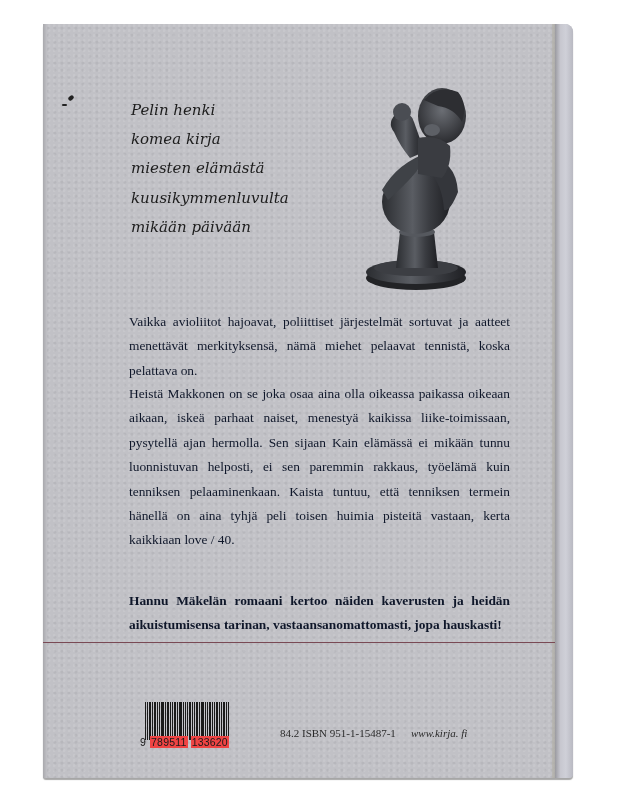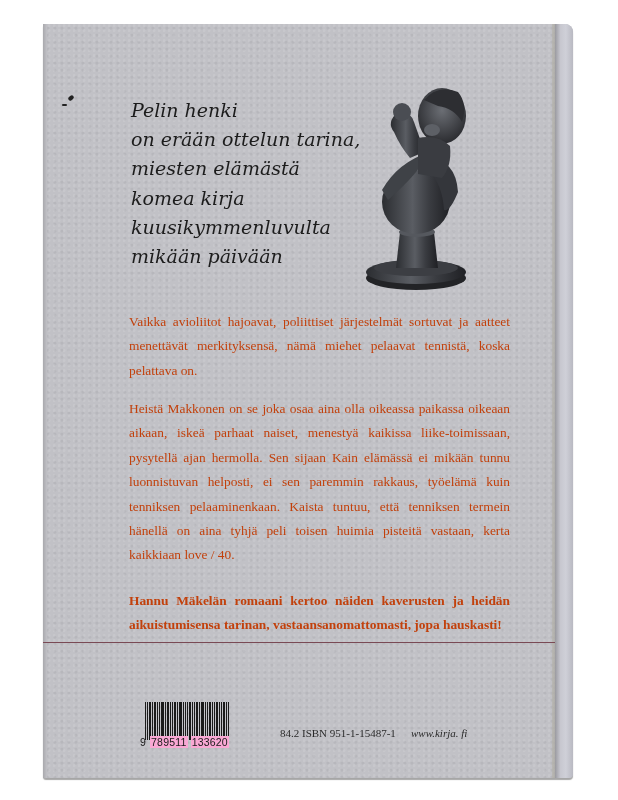--- a/index.html
+++ b/index.html
@@ -27,51 +27,51 @@
       position: absolute; right: 18px; top: 0; width: 3px; height: 100%;
       background: linear-gradient(90deg, #b8b6ae, #a4a29b);
       opacity: 0.7;
     }
     .speck { position: absolute; left: 68px; top: 96px; width: 6px; height: 4px; background: #222; border-radius: 2px; transform: rotate(-40deg); }
     .speck2 { position: absolute; left: 62px; top: 104px; width: 5px; height: 2px; background: #222; border-radius: 1px; }
 
     .poem {
       position: absolute; left: 131px; top: 96px;
       font-family: "DejaVu Serif", serif; font-style: italic;
-      font-size: 19px; line-height: 29.2px; color: #1c1c1c;
+      font-size: 15px; line-height: 29.2px; color: #1c1c1c;
     }
     .poem div { white-space: nowrap; }
 
     .statue { position: absolute; left: 358px; top: 82px; width: 118px; height: 215px; }
 
     .blurb {
       position: absolute; left: 129px; width: 381px;
       font-family: "Liberation Serif", serif; font-size: 13.4px;
-      line-height: 24.4px; color: #c2410c; text-align: justify;
+      line-height: 24.4px; color: #0f172a; text-align: justify;
     }
     .blurb p { margin: 0; }
     .blurb-1 { top: 310px; }
-    .blurb-2 { top: 397px; }
+    .blurb-2 { top: 382px; }
     .blurb-3 { top: 589px; font-weight: bold; }
 
     .divider {
       position: absolute; left: 43px; top: 642px; width: 512px; height: 1px;
       background: #7a4a55;
     }
 
     .barcode-box { position: absolute; left: 140px; top: 702px; width: 100px; height: 46px; }
     .bars { position: absolute; left: 5px; top: 0; height: 38px; width: 88px; display: flex; align-items: stretch; }
     .bars span { display: block; background: #1a1a1a; margin-right: 1px; }
     .barcode-digits {
       position: absolute; left: 0; top: 34px; font-family: "Liberation Sans", sans-serif;
       font-size: 10.5px; color: #1a1a1a; letter-spacing: 0.2px; background: transparent;
       white-space: nowrap;
     }
     .barcode-digits .d-lead { margin-right: 4px; }
-    .barcode-digits .grp { background: #f9a8d4; padding: 0 1px; }
+    .barcode-digits .grp { background: #ef4444; padding: 0 1px; }
 
     .isbn {
       position: absolute; left: 280px; top: 727px;
       font-family: "Liberation Serif", serif; font-size: 11px; color: #2a2a2a; white-space: nowrap;
     }
     .url {
       position: absolute; left: 411px; top: 727px;
       font-family: "Liberation Serif", serif; font-style: italic; font-size: 11px; color: #2a2a2a; white-space: nowrap;
     }
   </style>
@@ -82,23 +82,22 @@
   <div class="cover-edge-left"></div>
   <div class="spine-crease"></div>
   <div class="spine"></div>
 </div>
 
 <div class="speck"></div>
 <div class="speck2"></div>
 
 <div class="poem">
   <div>Pelin henki</div>
-  <div>on erään ottelun tarina,</div>
+  <div>komea kirja</div>
   <div>miesten elämästä</div>
-  <div>komea kirja</div>
   <div>kuusikymmenluvulta</div>
   <div>mikään päivään</div>
 </div>
 
 <svg class="statue" viewBox="0 0 118 215">
   <defs>
     <linearGradient id="bronze" x1="0" y1="0" x2="1" y2="0">
       <stop offset="0" stop-color="#2b2d31"></stop>
       <stop offset="0.45" stop-color="#5a5d63"></stop>
       <stop offset="0.7" stop-color="#3a3c41"></stop>

